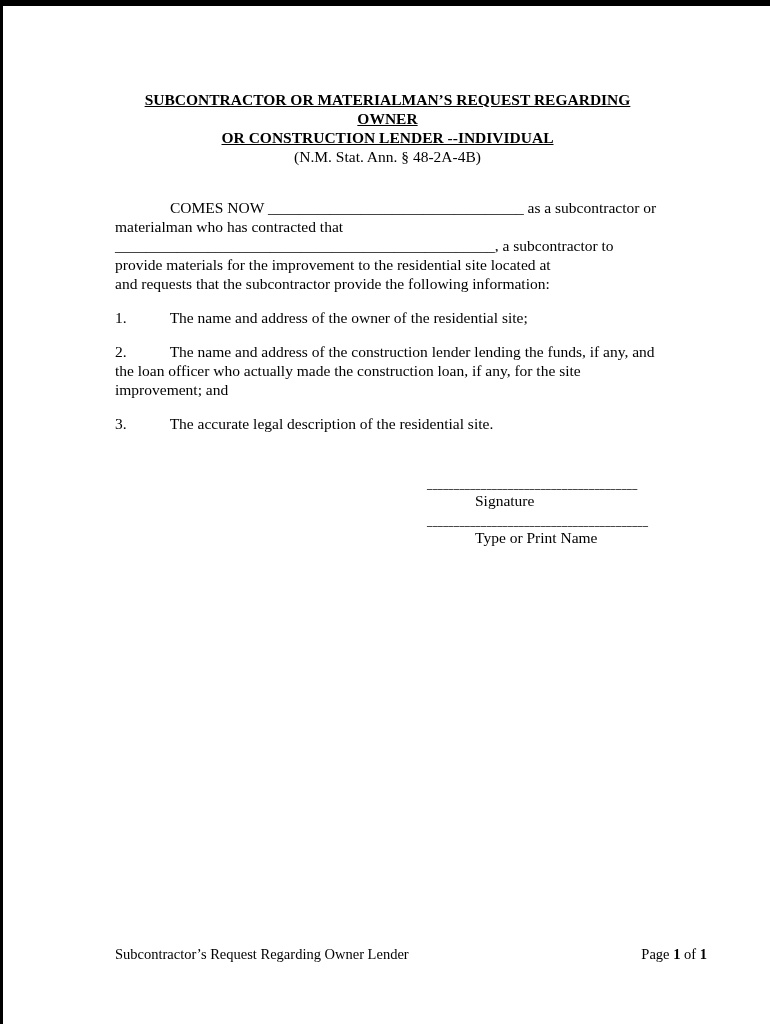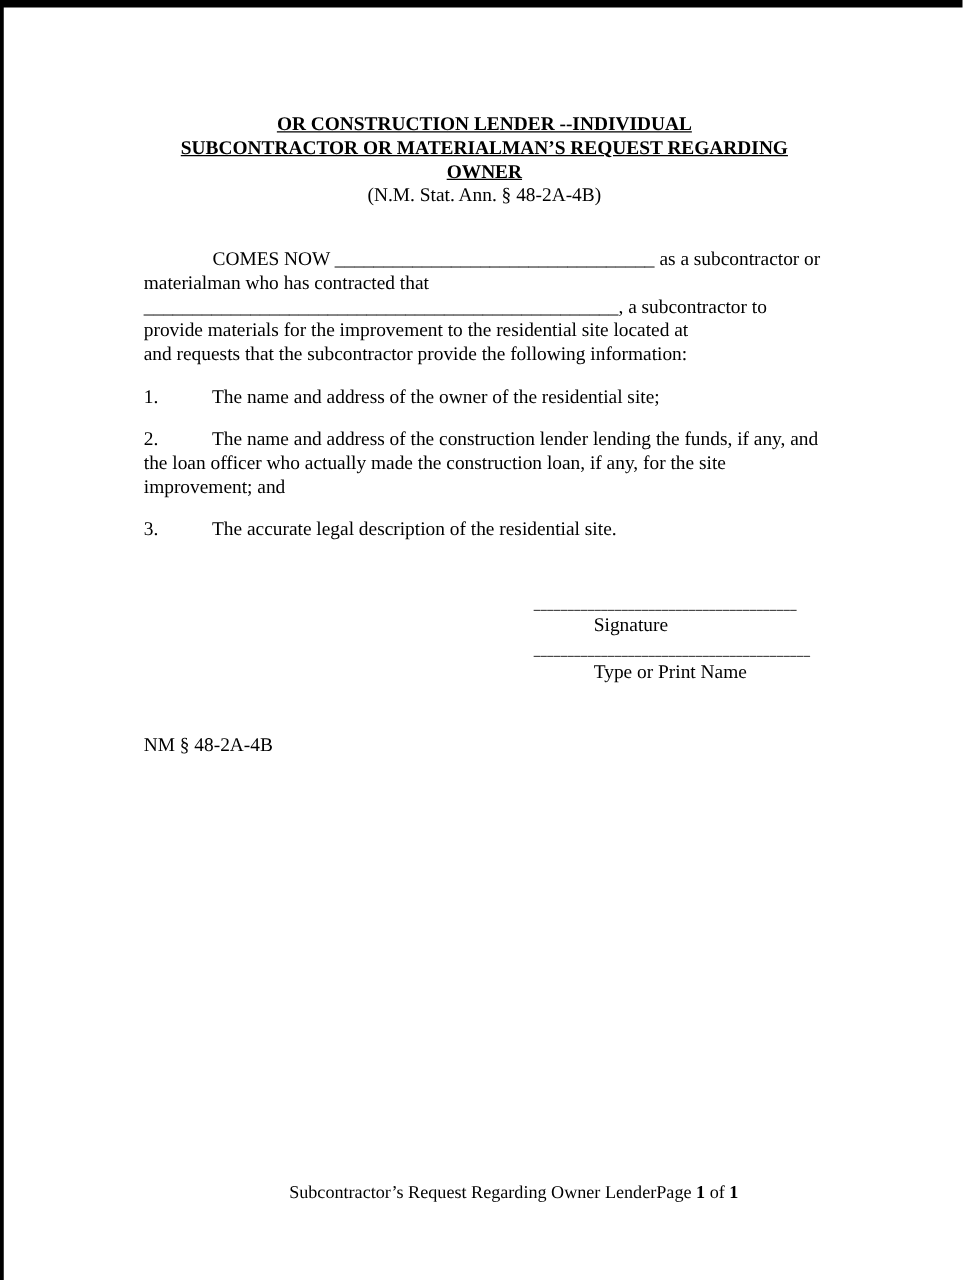--- a/index.html
+++ b/index.html
@@ -49,36 +49,36 @@
   .sigline {
     font-size: 10px; line-height: 12px; letter-spacing: 0.4px;
     white-space: nowrap;
     font-weight: bold;
   }
   .sigline.second { margin-top: 6px; }
   .siglabel { line-height: 19px; margin-left: 48px; margin-bottom: 2px; }
   .nmref { margin: 40px 0 0 0; line-height: 19px; }
   .footer {
     position: absolute; left: 115px; top: 945px; width: 592px;
-    display: flex; justify-content: center;
+    display: flex; justify-content: space-between;
     font-size: 14.5px; line-height: 18px;
   }
   .b { font-weight: bold; }
 </style>
 </head>
 <body>
 
 <div class="page-top-border"></div>
 <div class="page-left-border"></div>
 
 <div class="content">
 
   <div class="title-block">
+    <p class="title">SUBCONTRACTOR OR MATERIALMAN’S REQUEST REGARDING OWNER</p>
     <p class="title">OR CONSTRUCTION LENDER --INDIVIDUAL</p>
-    <p class="title">SUBCONTRACTOR OR MATERIALMAN’S REQUEST REGARDING OWNER</p>
     <p class="statute">(N.M. Stat. Ann. § 48-2A-4B)</p>
   </div>
 
   <div class="opening">
     <div class="pline first">
       <span>COMES NOW </span><span class="blank">_________________________________</span><span> as a subcontractor or</span>
     </div>
     <div class="pline">materialman who has contracted that</div>
     <div class="pline">
       <span class="blank">_________________________________________________</span><span>, a subcontractor to</span>
@@ -100,20 +100,19 @@
   </p>
 
 
   <div class="sigblock">
     <div class="sigline">_______________________________________</div>
     <div class="siglabel">Signature</div>
     <div class="sigline second">_________________________________________</div>
     <div class="siglabel">Type or Print Name</div>
   </div>
 
-  <p class="nmref">NM § 48-2A-4B</p>
 
 </div>
 
 <div class="footer">
   <span>Subcontractor’s Request Regarding Owner Lender</span>
   <span><span>Page </span><span class="b">1</span><span> of </span><span class="b">1</span></span>
 </div>
 
 </body></html>

